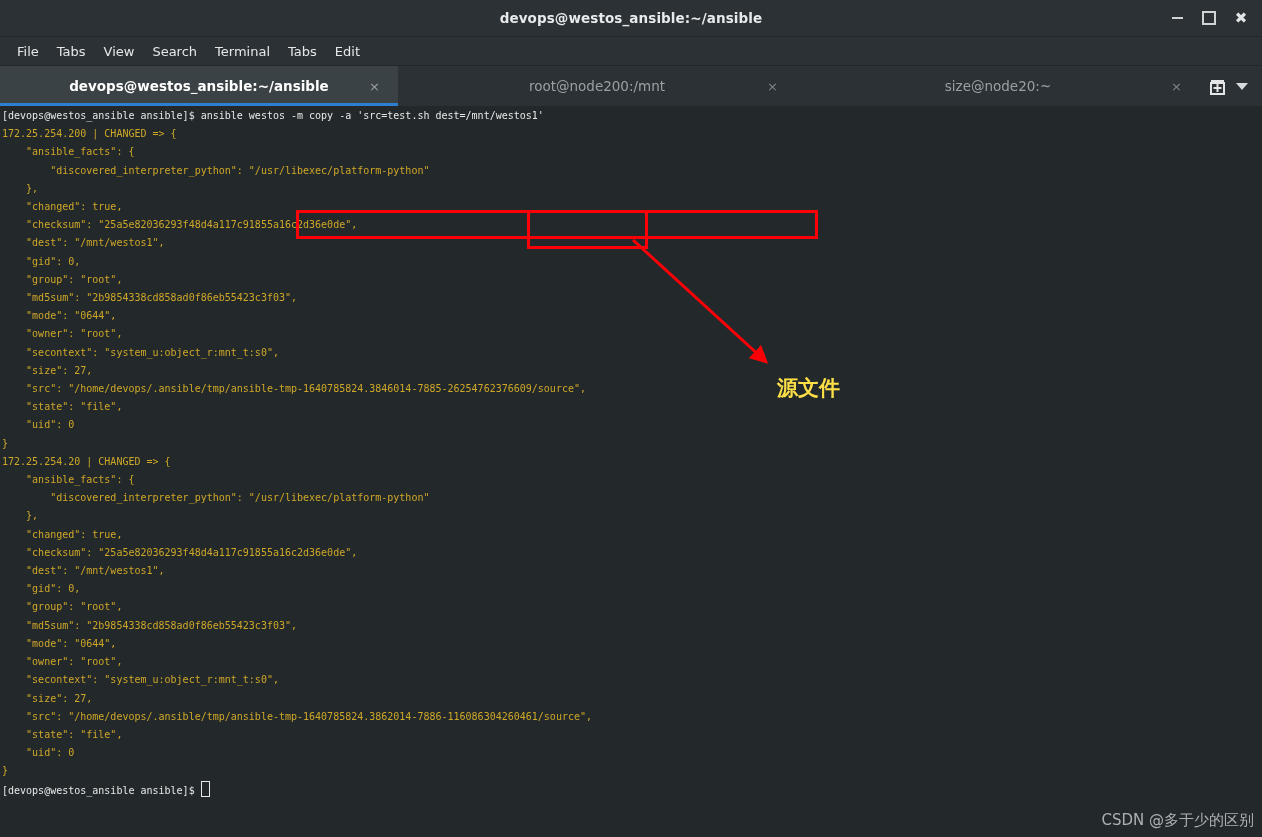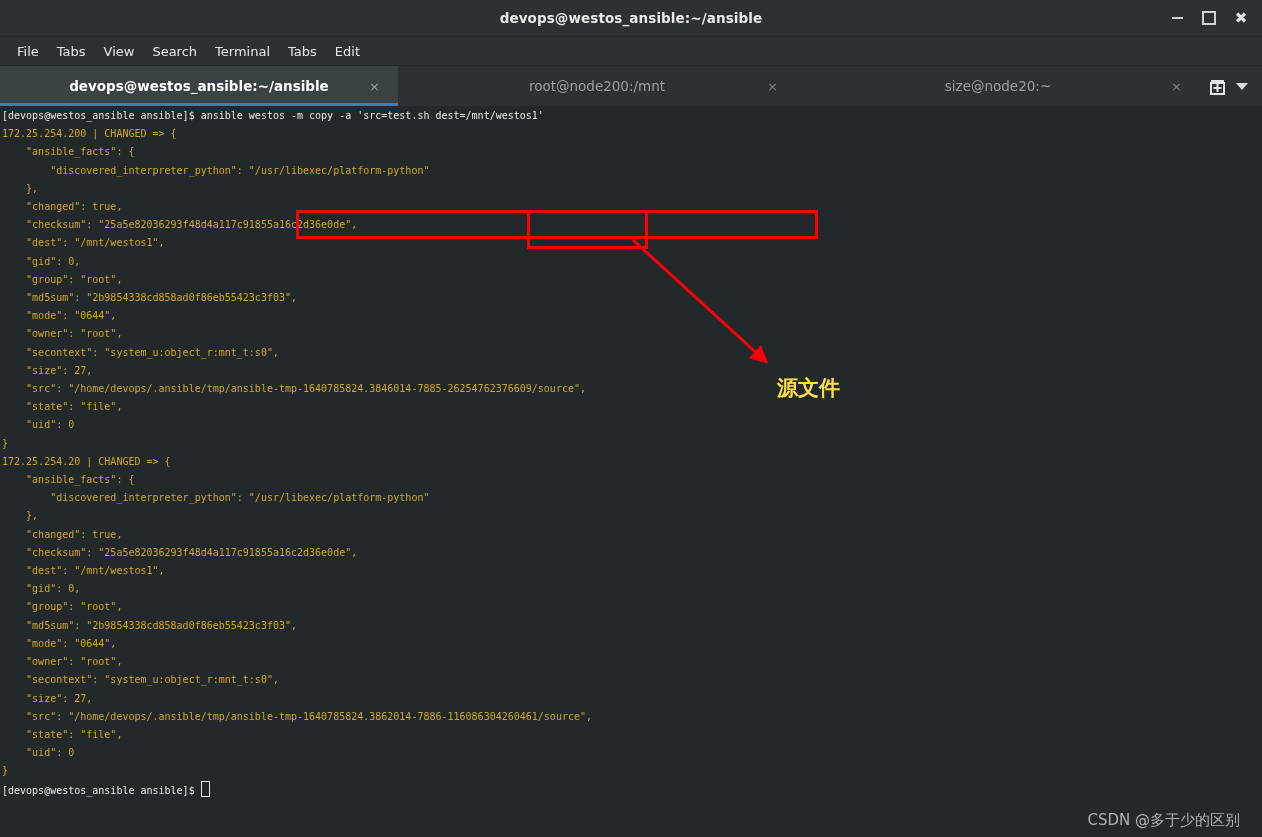--- a/index.html
+++ b/index.html
@@ -216,21 +216,21 @@
     font-family: "DejaVu Sans", sans-serif;
     font-size: 21px;
     font-weight: bold;
     white-space: nowrap;
     pointer-events: none;
   }
 
   
   .watermark {
     position: absolute;
-    right: 22px;
+    right: 8px;
     bottom: 9px;
     color: #b9bcbe;
     font-family: "DejaVu Sans", sans-serif;
     font-size: 15px;
     white-space: nowrap;
     opacity: 0.92;
   }
 </style>
 </head>
 <body>

